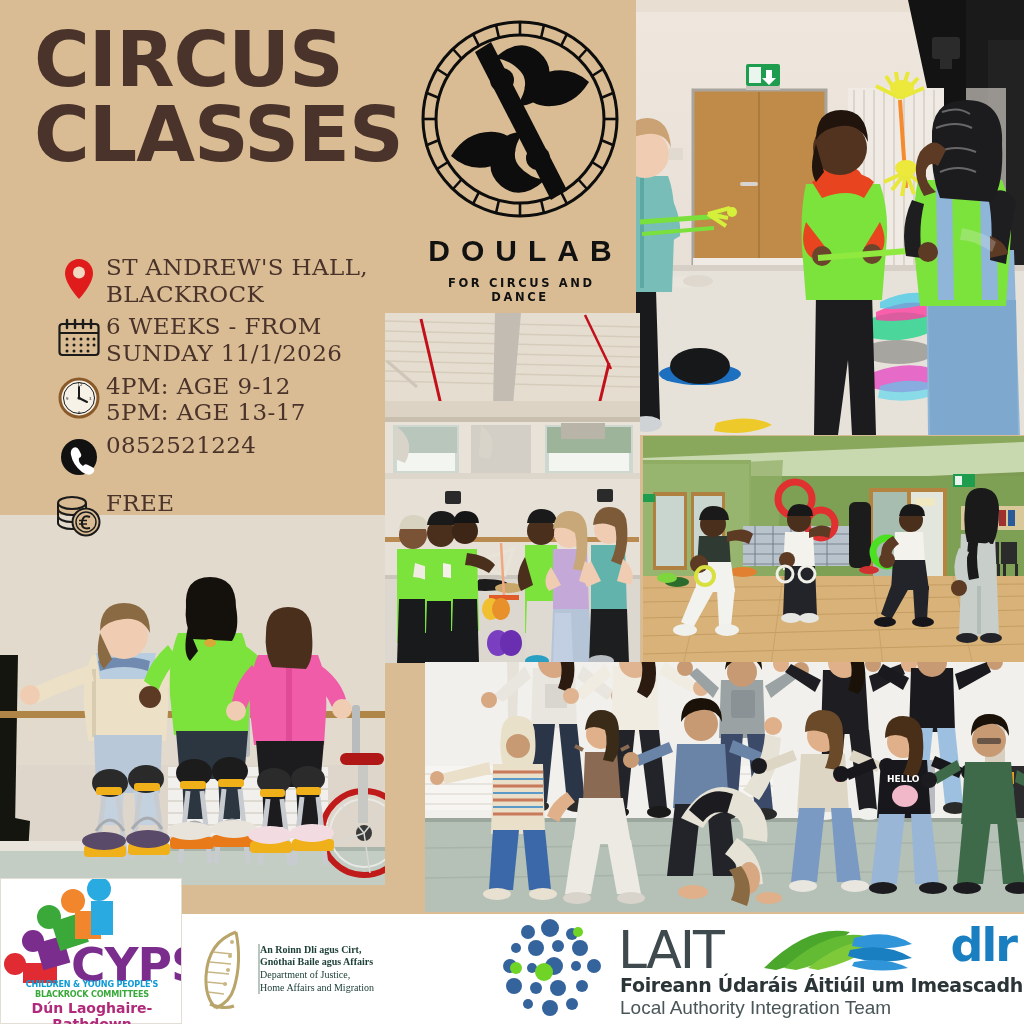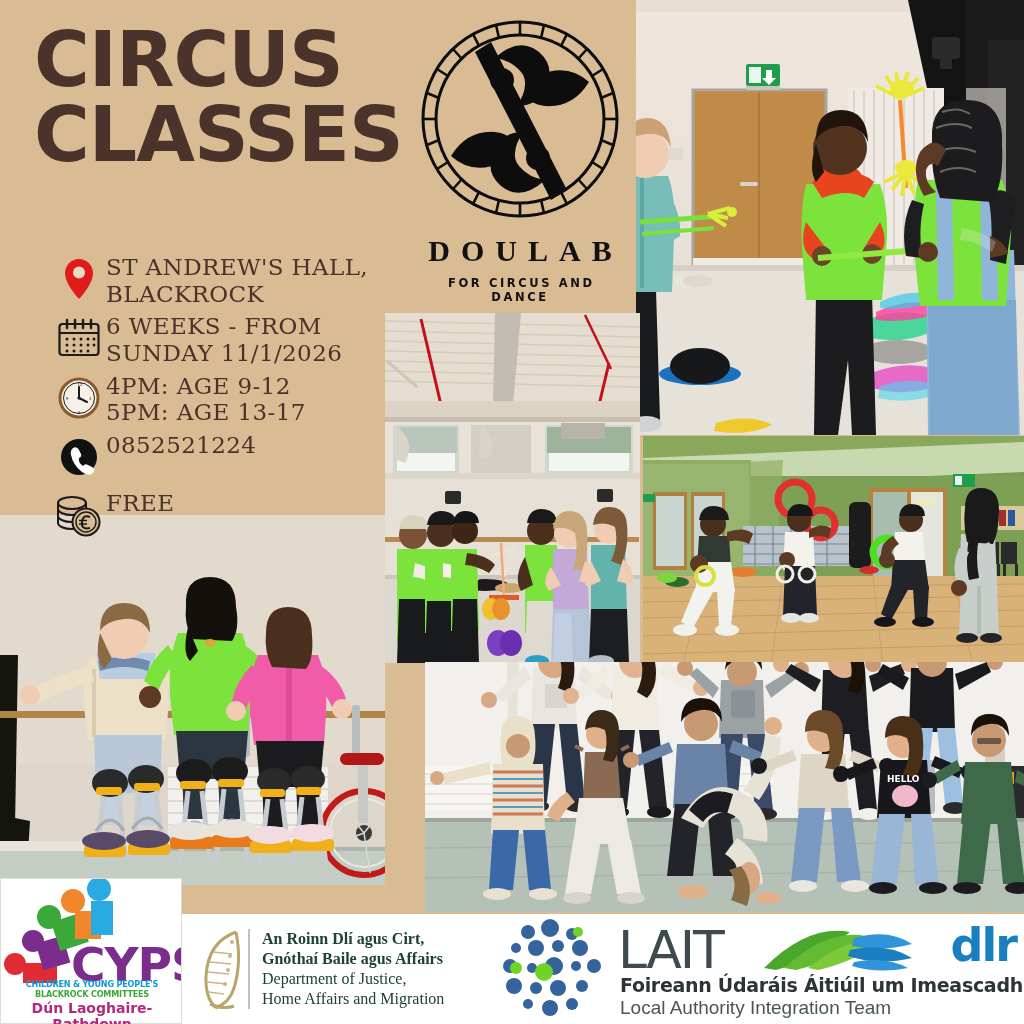--- a/index.html
+++ b/index.html
@@ -51,21 +51,21 @@
     letter-spacing: 0.4px;
     padding-top: 2px;
   }
   .detail-txt.center { text-align: left; width: 100%; }
   .detail-txt .l2 { display: block; }
 
   
   #doulab { position: absolute; left: 417px; top: 16px; width: 206px; }
   #doulab-word {
     text-align: center;
-    font-family: Liberation Serif, serif;
+    font-family: Liberation Sans, sans-serif;
     font-size: 30px; font-weight: bold;
     letter-spacing: 11px;
     color: #111; margin-top: 8px;
     text-indent: 11px;
   }
   #doulab-sub {
     text-align: center;
     font-family: "DejaVu Sans", sans-serif;
     font-size: 11.5px; font-weight: bold;
     letter-spacing: 2.6px;
@@ -84,22 +84,22 @@
     width: 842px; height: 110px;
     background: #fff;
   }
   #doj-block {
     position: absolute; left: 0; top: 0; width: 306px; height: 110px;
     display: flex; align-items: center; padding-left: 14px;
     border-right: 0;
   }
   #doj-text {
     font-family: "Liberation Serif", serif;
-    font-size: 16px; line-height: 1.26; color: #1d4038;
-    padding-left: 12px; border-left: 2px solid #b9c6c0; 
+    font-size: 10px; line-height: 1.26; color: #1d4038;
+    border-left: 2px solid #b9c6c0; margin-left: 10px;
   }
   #doj-text .ga { font-weight: bold; }
   #lait-block {
     position: absolute; left: 310px; top: 0; right: 0; height: 110px;
   }
   #lait-word {
     position: absolute; left: 126px; top: 6px;
     font-family: "DejaVu Sans", sans-serif;
     font-weight: normal; font-size: 52px; letter-spacing: -2px;
     color: #3e4a4d;

